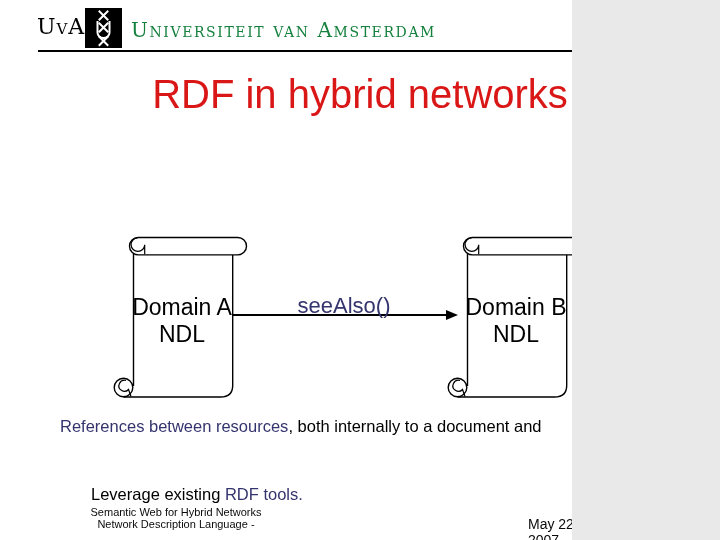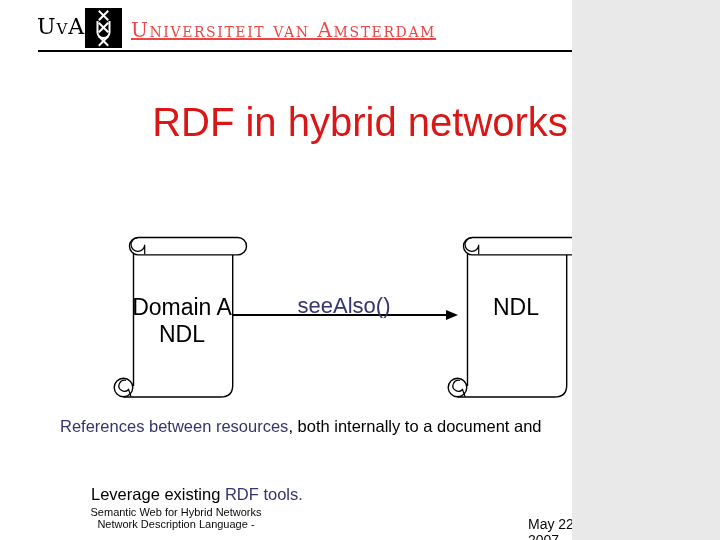--- a/index.html
+++ b/index.html
@@ -10,28 +10,28 @@
   .abs { position:absolute; }
 
   
   .uva-text {
     left:37px; top:14px; font-family:"DejaVu Serif", serif;
     font-variant:small-caps; font-size:22px; letter-spacing:1px;
   }
   .logo-box { left:85px; top:8px; width:37px; height:40px; background:#000; }
   .univ-name {
     left:131px; top:18px; font-family:"DejaVu Serif", serif;
-    font-variant:small-caps; font-size:20px; letter-spacing:1.6px; color:#ef4444;text-decoration:underline;
+    font-variant:small-caps; font-size:20px; letter-spacing:1.6px; color:#15803d;
   }
   .header-rule { left:38px; top:50px; width:674px; height:2px; background:#000; }
 
   
   .page-title {
     left:0; top:72px; width:720px; text-align:center;
-    font-size:40px; line-height:44px; font-weight:normal;margin-top:28px;
+    font-size:40px; line-height:44px; font-weight:normal;
   }
 
   
   .para { font-size:16.5px; line-height:22px; white-space:nowrap; }
   .p1 { left:60px; top:155px; }
   .p2 { left:60px; top:415px; }
   .p3 { left:60px; top:483px;margin-left:31px; }
   .indent { margin-left:22px; }
 
   
@@ -100,20 +100,21 @@
   <div class="abs scroll-shape scroll-b">
     <svg width="140" height="166" viewBox="0 0 140 166">
       <circle cx="13.5" cy="151.5" r="9.3" fill="#fff" stroke="#000" stroke-width="1.4"></circle>
       <path d="M24,14 H122.7 V149.5 Q122.7,161.5 110.5,161.5 H24 Z" fill="#fff" stroke="none"></path>
       <path d="M23.5,17 V150 M13.5,161 H110.5 Q122.7,161 122.7,149.5 V17" fill="none" stroke="#000" stroke-width="1.4"></path>
       <path d="M16,144.5 A5.5,5.5 0 1 0 18.5,153.5 L21,160.5" fill="none" stroke="#000" stroke-width="1.2"></path>
       <rect x="19.5" y="1.5" width="117" height="17.4" rx="8.7" fill="#fff" stroke="#000" stroke-width="1.4"></rect>
       <path d="M27.5,1.8 a6.8,6.8 0 1 0 7.2,7 l0,9.4" fill="none" stroke="#000" stroke-width="1.2"></path>
     </svg>
     <div class="scroll-label">
+      <div>Domain B</div>
       <div>NDL</div>
     </div>
   </div>
 
   <div class="abs arrow-line"></div>
   <div class="abs arrow-head"></div>
   <div class="abs arrow-label" style="color: rgb(52, 52, 110); text-align: center;">seeAlso()</div>
 
   <div class="abs para p2">
     <div><span style="color: rgb(52, 52, 110);">References between resources</span><span>, both internally to a document and</span></div>

